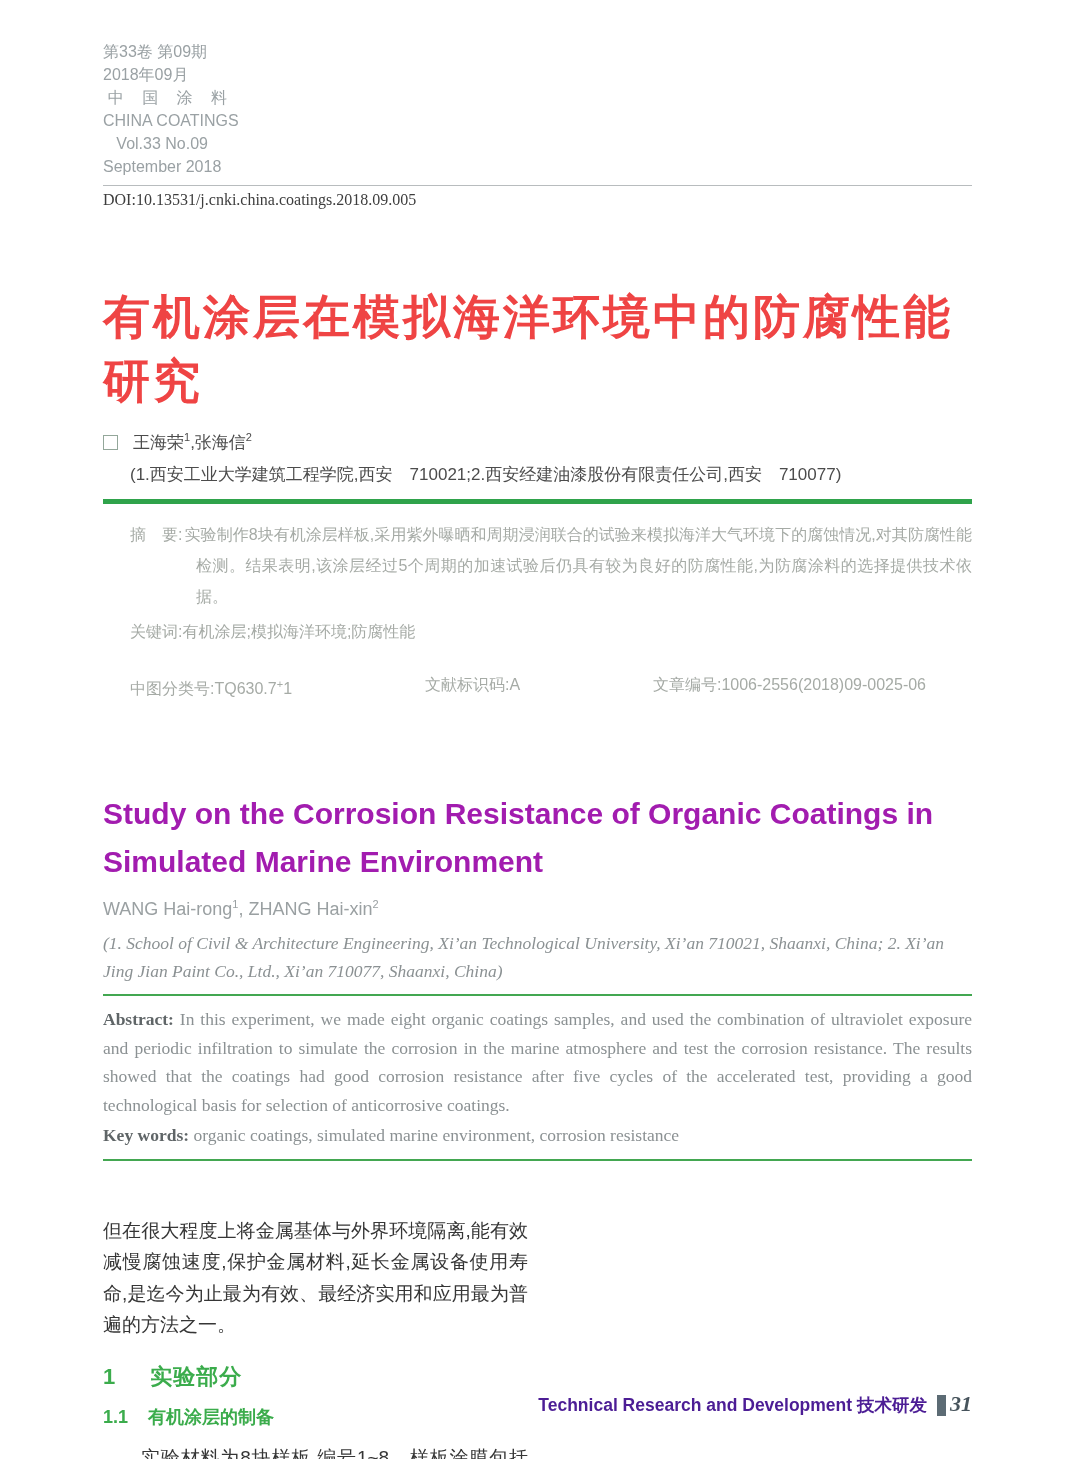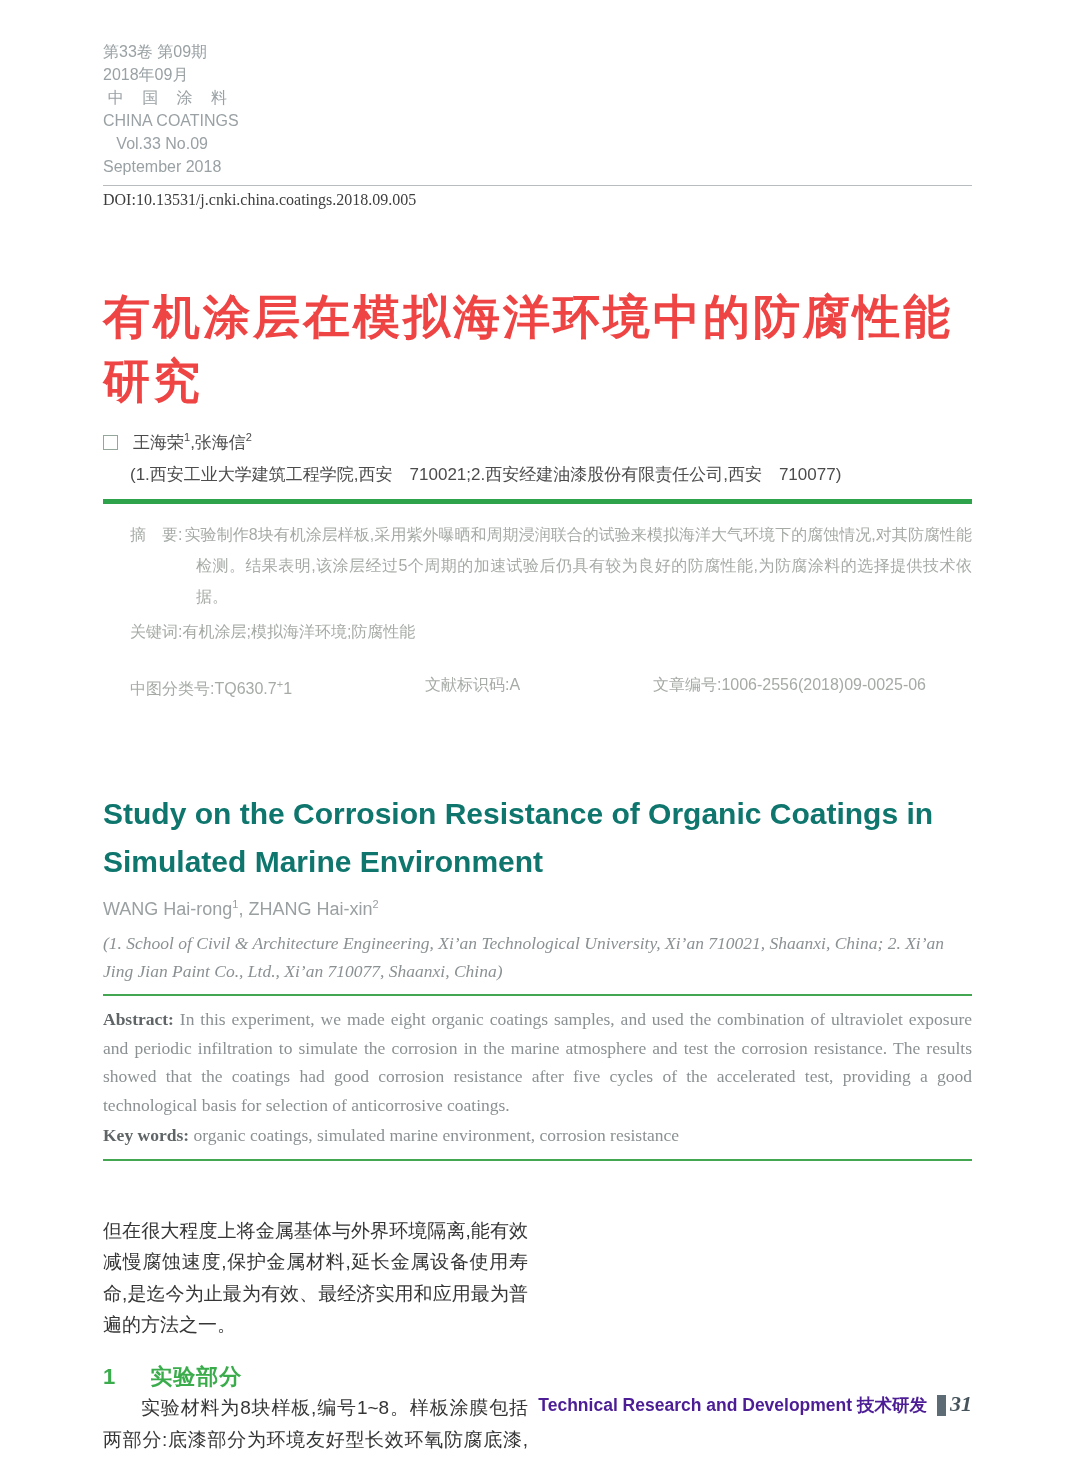--- a/index.html
+++ b/index.html
@@ -29,21 +29,21 @@
 
   
   .abs-cn{margin-top:15px;margin-left:27px;color:#a6aba6;font-size:16px;line-height:31px;text-align:justify;}
   .abs-cn .hang{padding-left:66px;text-indent:-66px;}
   .abs-label{margin-right:2px;}
   .kw-cn{margin-top:4px;}
   .class-row{display:flex;justify-content:space-between;margin-top:22px;padding-right:46px;gap:48px;}
   .class-row span{white-space:nowrap;}
 
   
-  .title-en{margin-top:86px;color:#0f766e;font-weight:bold;font-size:30px;line-height:48px;}
+  .title-en{margin-top:86px;color:#a21caf;font-weight:bold;font-size:30px;line-height:48px;}
   .authors-en{margin-top:12px;color:#9aa0a2;font-size:18px;}
   .affil-en{margin-top:9px;font-family:"Liberation Serif",serif;font-style:italic;color:#8b9193;
     font-size:17.5px;line-height:28px;}
   .rule-green-thin{height:2px;background:#43a751;margin-top:9px;}
   .abstract-en{margin-top:9px;font-family:"Liberation Serif",serif;color:#8b9193;font-size:17.5px;
     line-height:28.5px;text-align:justify;}
   .abstract-en .lbl{font-weight:bold;color:#5f6567;}
   .kw-en{margin-top:2px;}
 
   
@@ -130,20 +130,23 @@
   </div>
 
   <div class="rule-green-thin"></div>
 
   <div class="columns">
     <div class="col right-col">
       <p>但在很大程度上将金属基体与外界环境隔离,能有效减慢腐蚀速度,保护金属材料,延长金属设备使用寿命,是迄今为止最为有效、最经济实用和应用最为普遍的方法之一。</p>
       <div class="h1">
         <span class="h-num">1</span><span>实验部分</span>
       </div>
+      <div class="h2">
+        <span class="h-num">1.1</span><span>有机涂层的制备</span>
+      </div>
       <p class="indent">实验材料为8块样板,编号1~8。样板涂膜包括两部分:底漆部分为环境友好型长效环氧防腐底漆,主</p>
     </div>
   </div>
 
   <div class="footnote">
     
     
   </div>
 
 </div>

